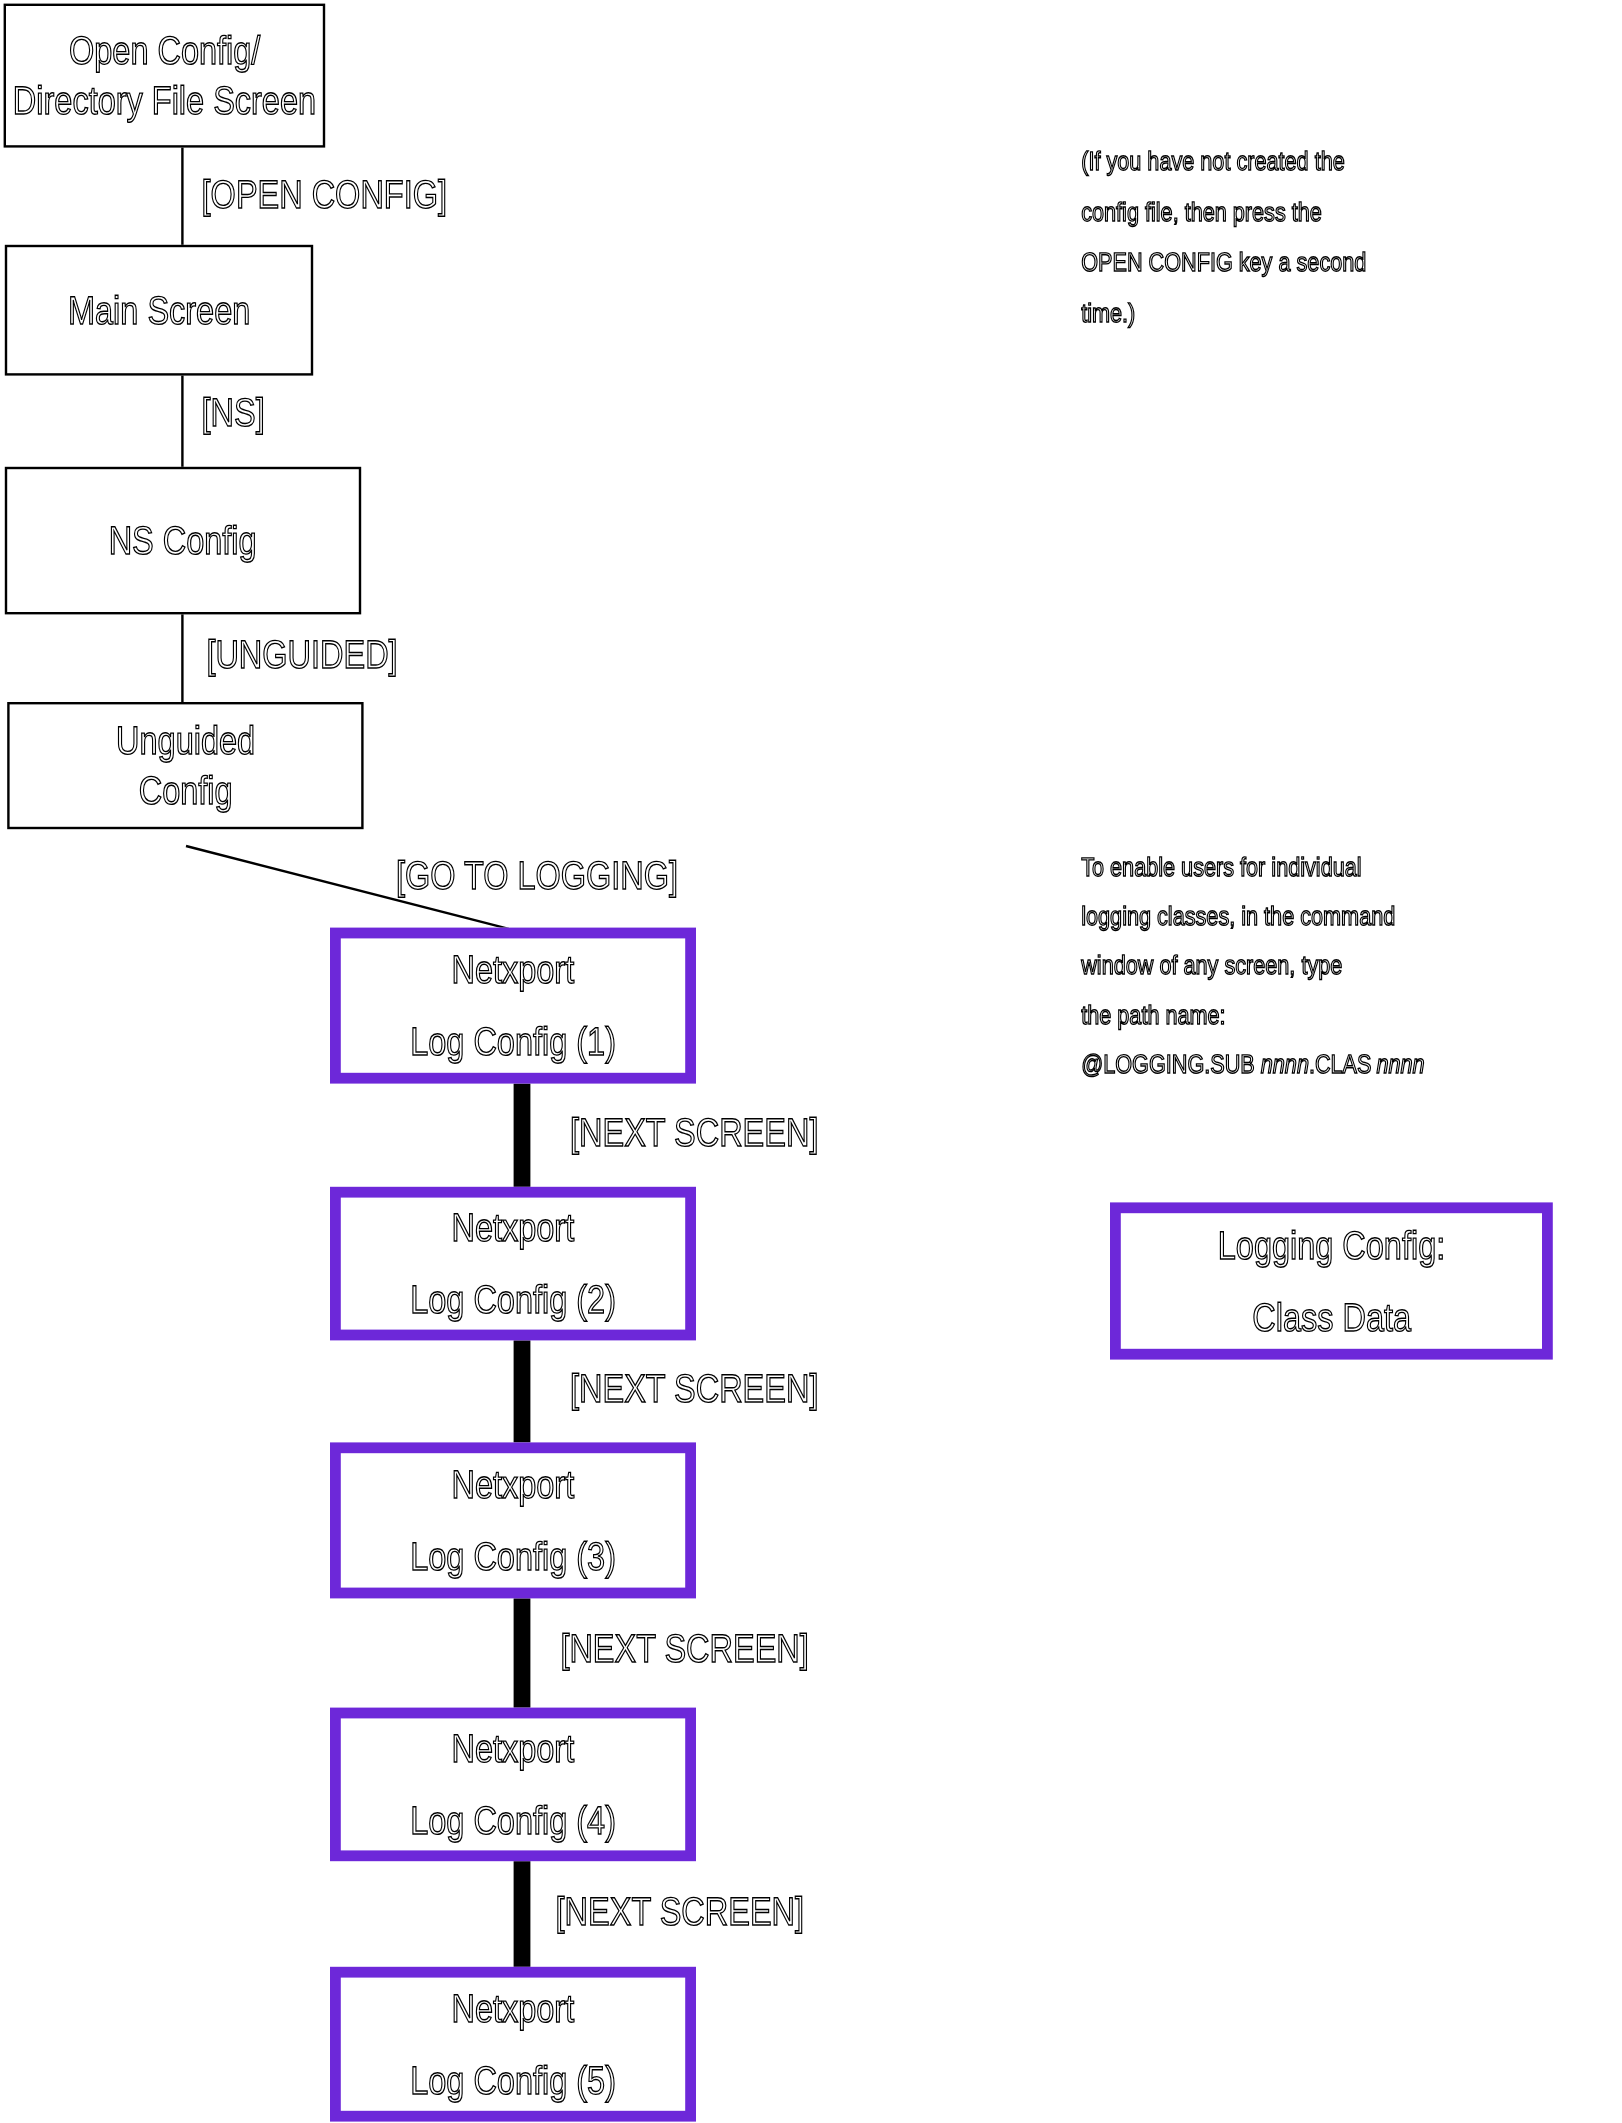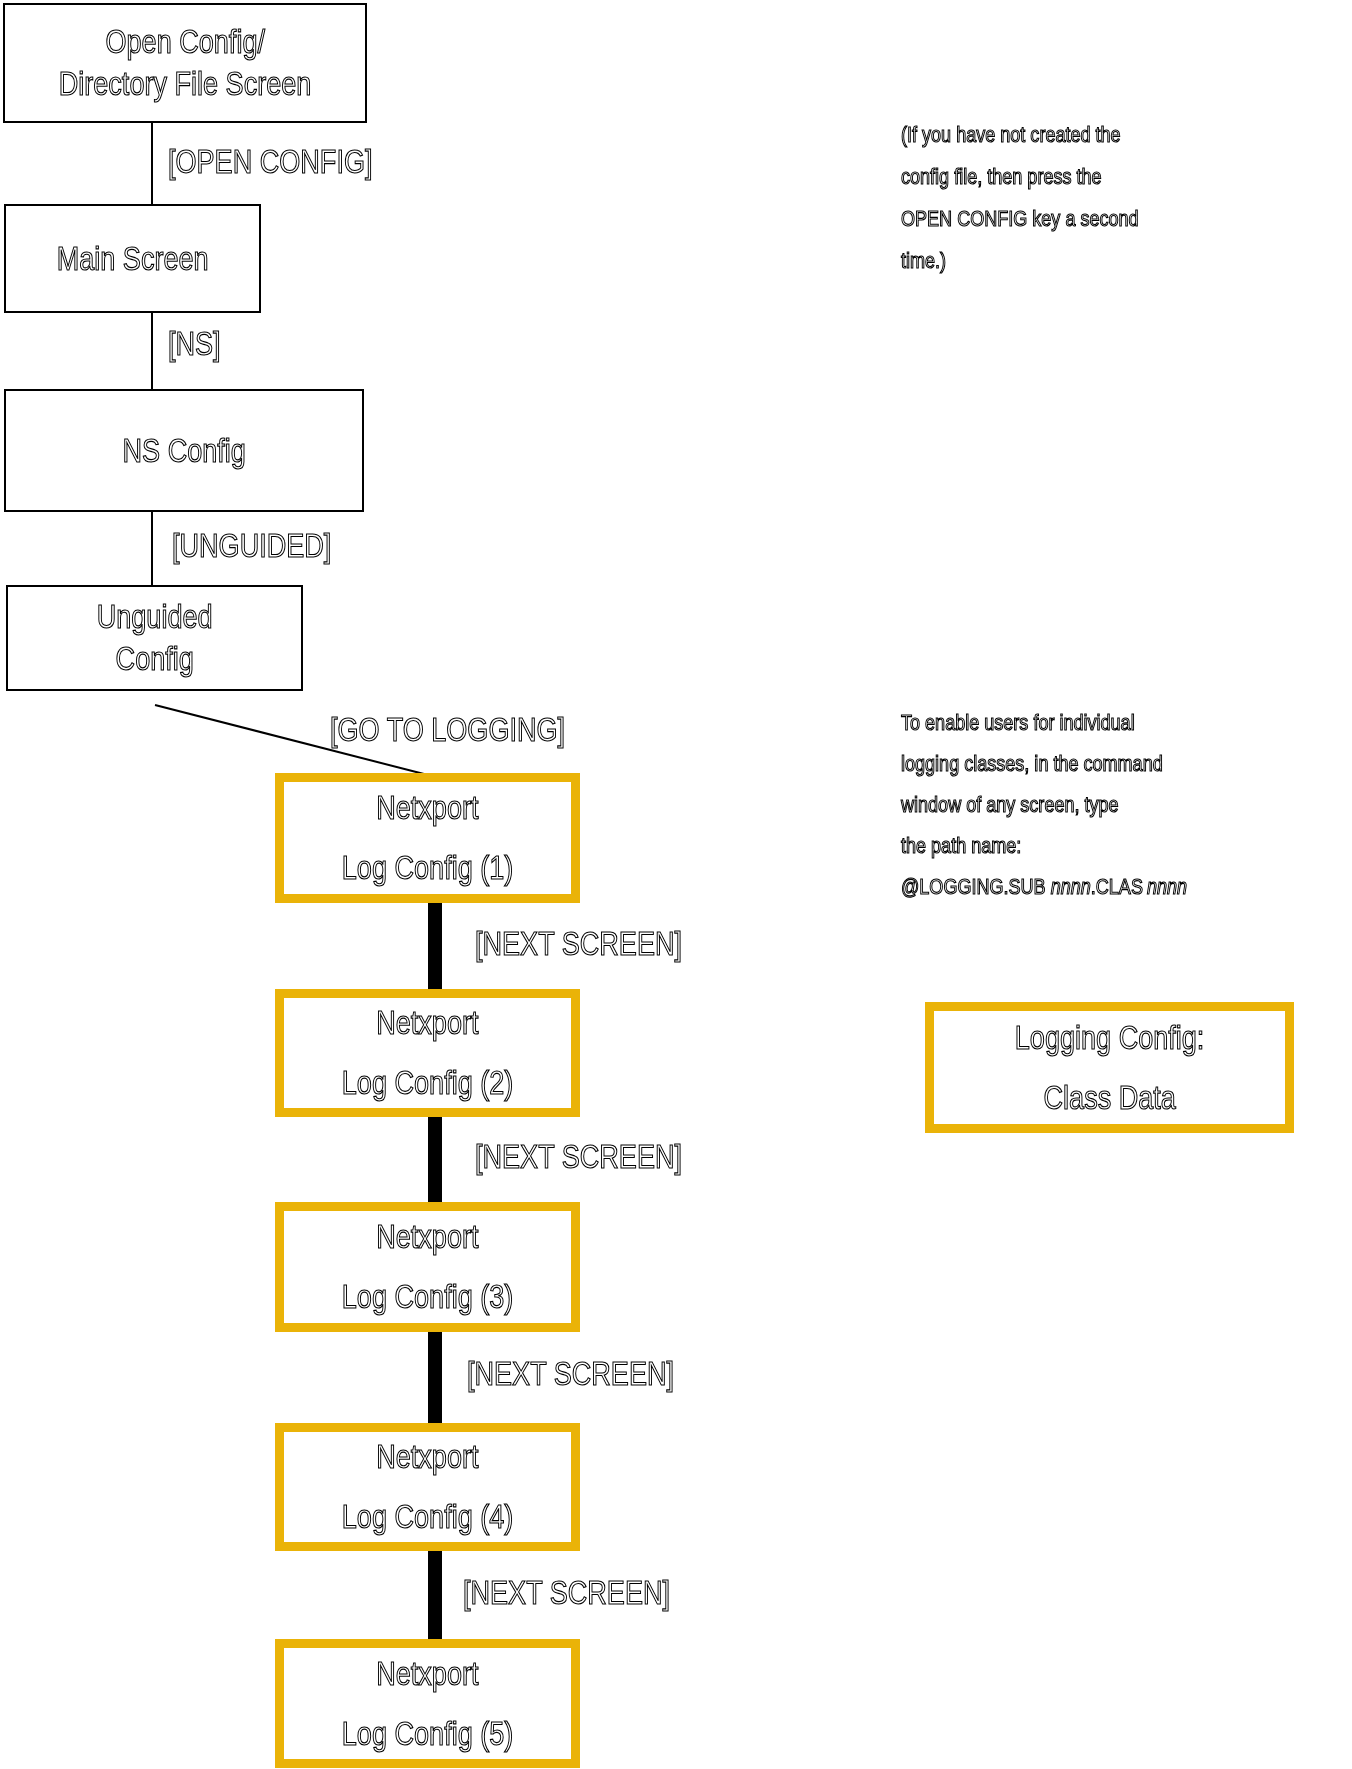--- a/index.html
+++ b/index.html
@@ -13,21 +13,21 @@
     -webkit-text-stroke: 1.15px #000000;
   }
   .page { position: absolute; inset: 0; overflow: hidden; background: #ffffff; }
 
   .box {
     position: absolute; background: #ffffff;
     display: flex; flex-direction: column; justify-content: center; align-items: center;
     text-align: center;
   }
   .thin  { border: 2px solid #000; }
-  .thick { border: 9px solid #eab308; gap: 18px; }
+  .thick { border: 9px solid #6d28d9; gap: 18px; }
 
   .bl {
     font-size: 33px; line-height: 42px; white-space: nowrap;
     transform: scaleX(0.82); transform-origin: 50% 50%;
   }
 
   .lbl {
     position: absolute; font-size: 33px; line-height: 38px; white-space: nowrap;
     transform: scaleX(0.82); transform-origin: 0 50%;
   }
@@ -40,23 +40,23 @@
     line-height: 42px; white-space: nowrap;
     transform: scaleX(0.82); transform-origin: 0 50%;
   }
   .para.tight .ln { line-height: 41px; }
   .it { font-style: italic; }
   .it.gap { margin-left: 5px; }
 
   svg.overlay { position: absolute; left: 0; top: 0; pointer-events: none; }
 
   
-  #box-open    { left: 3px;   top: 3px;    width: 364px; height: 120px; }
+  #box-open    { left: 3px;   top: 3px;    width: 268px; height: 120px; }
   #box-main    { left: 4px;   top: 204px;  width: 257px; height: 109px; }
-  #box-ns      { left: 4px;   top: 389px;  width: 360px; height: 123px; }
+  #box-ns      { left: 4px;   top: 389px;  width: 297px; height: 123px; }
   #box-ung     { left: 6px;   top: 585px;  width: 297px; height: 106px; }
 
   
   #box-n1 { left: 275px; top: 773px;  width: 305px; height: 130px; }
   #box-n2 { left: 275px; top: 989px;  width: 305px; height: 128px; }
   #box-n3 { left: 275px; top: 1202px; width: 305px; height: 130px; }
   #box-n4 { left: 275px; top: 1423px; width: 305px; height: 128px; }
   #box-n5 { left: 275px; top: 1639px; width: 305px; height: 129px; }
 
   

